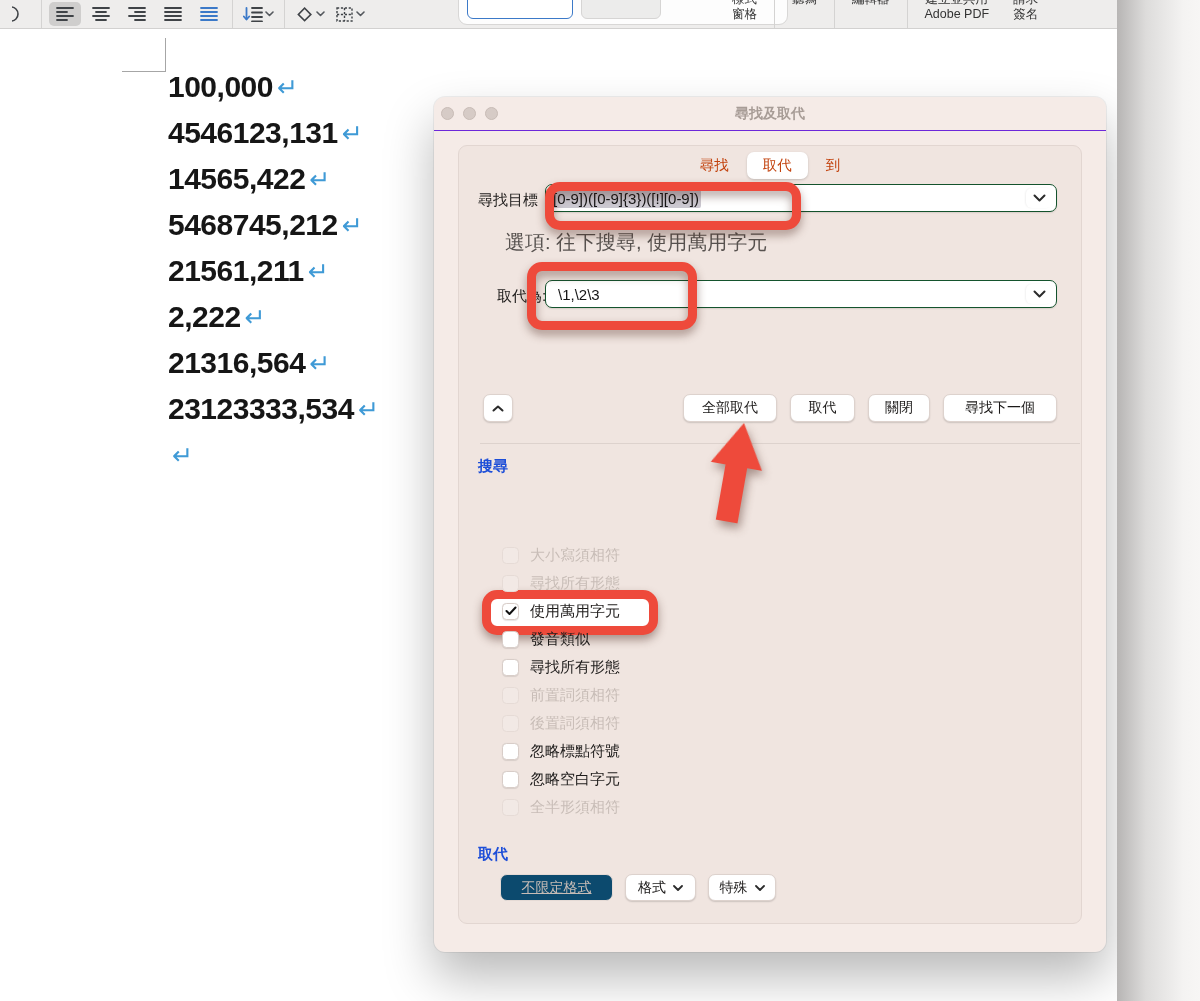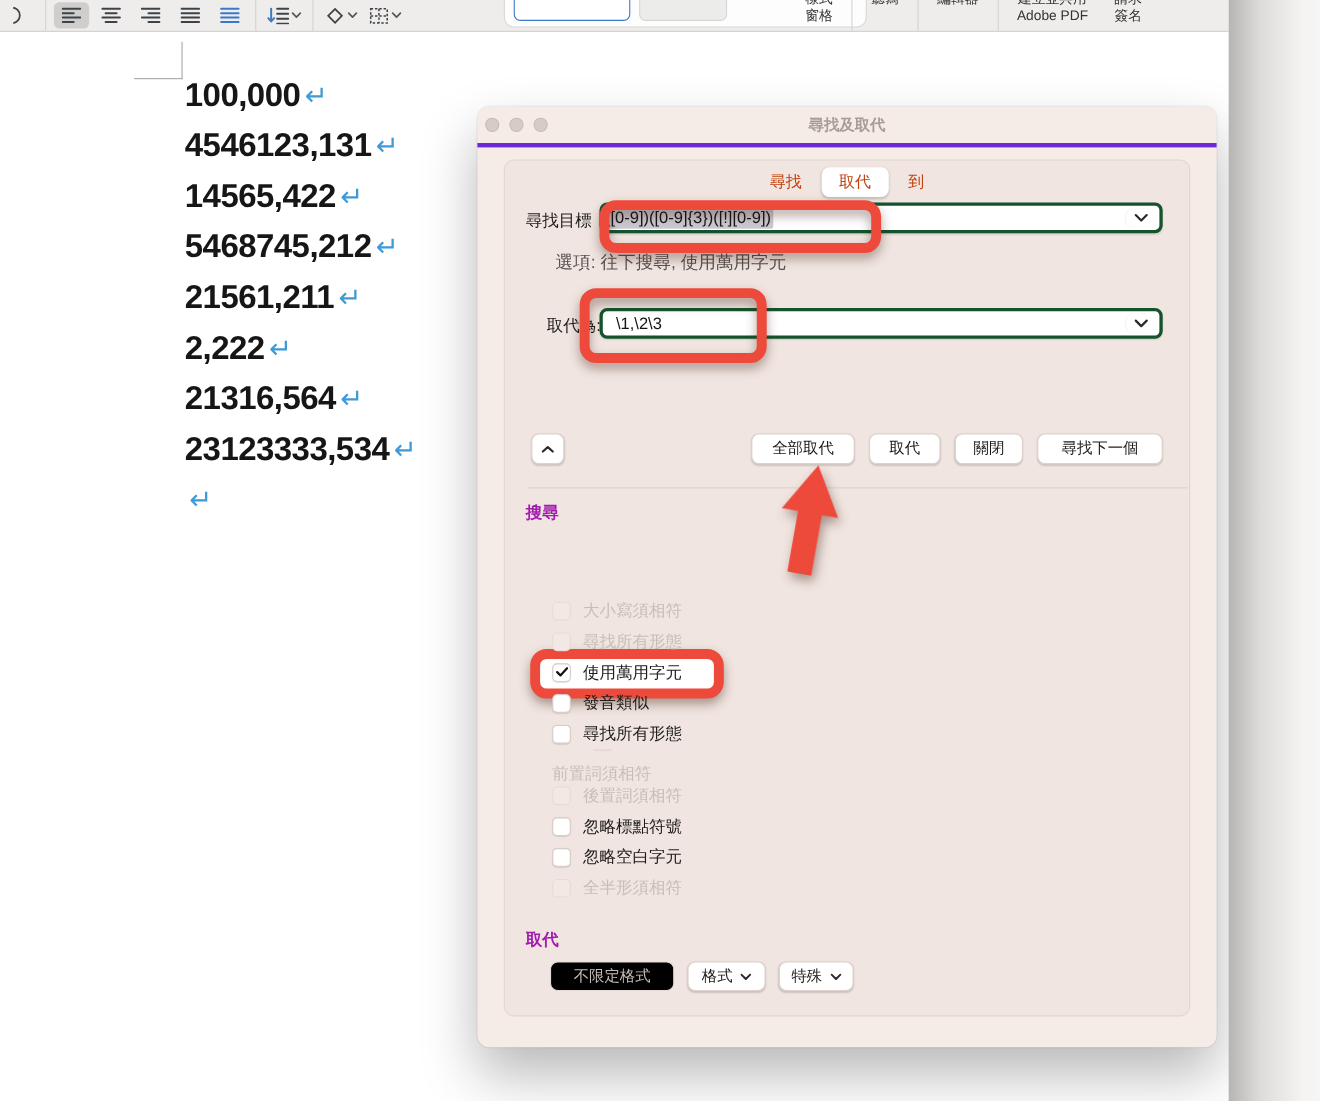--- a/index.html
+++ b/index.html
@@ -28,43 +28,43 @@
           transform:translateY(-8px);font-size:12.5px;color:#333;line-height:15px;padding:0 12px;white-space:nowrap;}
   
   .corner-mark{position:absolute;left:122px;top:38px;width:43px;height:33px;
                border-right:1.5px solid #a6a6a6;border-bottom:1.5px solid #a6a6a6;}
   .doc{position:absolute;left:168px;top:64px;}
   .doc-line{height:46px;display:flex;align-items:center;font-size:30px;font-weight:600;color:#161616;letter-spacing:-0.5px;}
   .pilcrow{color:#3f9ad6;font-size:25px;font-weight:400;margin-left:4px;letter-spacing:0;}
   
   .dialog{position:absolute;left:434px;top:97px;width:672px;height:855px;background:#f5ebe7;
           border-radius:11px;box-shadow:0 25px 50px rgba(0,0,0,.28),0 0 0 1px rgba(0,0,0,.06);}
-  .titlebar{position:absolute;left:0;top:0;right:0;height:33px;border-bottom:4px solid #6d28d9;}
+  .titlebar{position:absolute;left:0;top:0;right:0;height:33px;border-bottom:1px solid #6d28d9;}
   .lights{position:absolute;left:7px;top:10px;display:flex;gap:9px;}
   .light{width:13px;height:13px;border-radius:50%;background:#d6cbc6;border:1px solid #c8bcb6;box-sizing:border-box;}
   .dlg-title{position:absolute;left:0;right:0;top:8px;text-align:center;font-size:14px;font-weight:bold;color:#a79c96;}
   .panel{position:absolute;left:24px;top:48px;width:624px;height:779px;background:#f0e5e0;
          border:1px solid #e2d6d1;border-radius:9px;box-sizing:border-box;}
   .tabs{position:absolute;left:0;right:0;top:55px;display:flex;justify-content:center;gap:2px;z-index:3;}
   .tab{padding:4px 16px;font-size:14.5px;color:#c2410c;border-radius:7px;}
   .tab.active{background:#fff;box-shadow:0 1px 2.5px rgba(0,0,0,.18);}
   .flabel{position:absolute;font-size:15px;color:#1d1b1a;}
-  .combo{position:absolute;background:#fff;border:3px solid #14532d;border-radius:7px;
+  .combo{position:absolute;background:#fff;border:1px solid #14532d;border-radius:7px;
          box-shadow:0 1px 1.5px rgba(0,0,0,.10);display:flex;align-items:center;box-sizing:border-box;}
   .combo .val{padding-left:12px;font-size:15px;color:#141414;white-space:pre;}
   .val.hl{background:#cbc8d0;border-radius:2px;padding:1px 2px;}
   .combo-chev{position:absolute;right:4px;top:3px;bottom:3px;width:26px;border-radius:6px;
               display:flex;align-items:center;justify-content:center;box-shadow:-1px 0 2px rgba(0,0,0,.06);}
-  .opts{position:absolute;font-size:16px;color:#57524f;}
+  .opts{position:absolute;font-size:20px;color:#57524f;}
   .btn{position:absolute;height:28px;background:#fff;border:1px solid #ddd2cd;border-radius:7px;
        box-shadow:0 1px 1.5px rgba(0,0,0,.15);display:flex;align-items:center;justify-content:center;
        font-size:14px;color:#1b1918;box-sizing:border-box;}
-  .btn.disabled{background:#000000;border-color:#e5dad5;color:#c7bcb6;box-shadow:none;}
+  .btn.disabled{background:#0c4a6e;border-color:#e5dad5;color:#c7bcb6;box-shadow:none;text-decoration:underline;}
   .hsep{position:absolute;left:46px;right:26px;height:1px;background:#ddd2cd;}
-  .sect{position:absolute;font-size:15px;font-weight:bold;color:#a21caf;}
+  .sect{position:absolute;font-size:15px;font-weight:bold;color:#1d4ed8;}
   .cb-row{position:absolute;left:68px;height:28px;display:flex;align-items:center;gap:11px;z-index:6;}
   .cb-box{width:17px;height:17px;border-radius:4.5px;box-sizing:border-box;background:#fff;
           border:1px solid #d8cdc8;box-shadow:0 .5px 1px rgba(0,0,0,.10);display:flex;align-items:center;justify-content:center;}
   .cb-box.dis{background:#f2e9e5;border-color:#e6dbd6;box-shadow:none;}
   .cb-lab{font-size:15px;color:#1e1c1b;}
   .cb-lab.dis{color:#c8bdb7;}
   
   .anno{position:absolute;border:9px solid #ee4a3b;border-radius:15px;z-index:50;box-sizing:border-box;
         filter:drop-shadow(0 5px 5px rgba(60,20,10,.40));}
   .anno.fill{background:#fff;z-index:5;filter:drop-shadow(0 5px 5px rgba(60,20,10,.40));}
@@ -319,21 +319,21 @@
         <span class="cb-lab">使用萬用字元</span>
       </div>
       <div class="cb-row" style="top: 528px;">
         <span class="cb-box"></span>
         <span class="cb-lab">發音類似</span>
       </div>
       <div class="cb-row" style="top: 556px;">
         <span class="cb-box"></span>
         <span class="cb-lab">尋找所有形態</span>
       </div>
-      <div class="cb-row" style="top: 584px; flex-direction: column;">
+      <div class="cb-row" style="top: 584px;">
         <span class="cb-box dis"></span>
         <span class="cb-lab dis">前置詞須相符</span>
       </div>
       <div class="cb-row" style="top: 612px;">
         <span class="cb-box dis"></span>
         <span class="cb-lab dis">後置詞須相符</span>
       </div>
       <div class="cb-row" style="top: 640px;">
         <span class="cb-box"></span>
         <span class="cb-lab">忽略標點符號</span>

